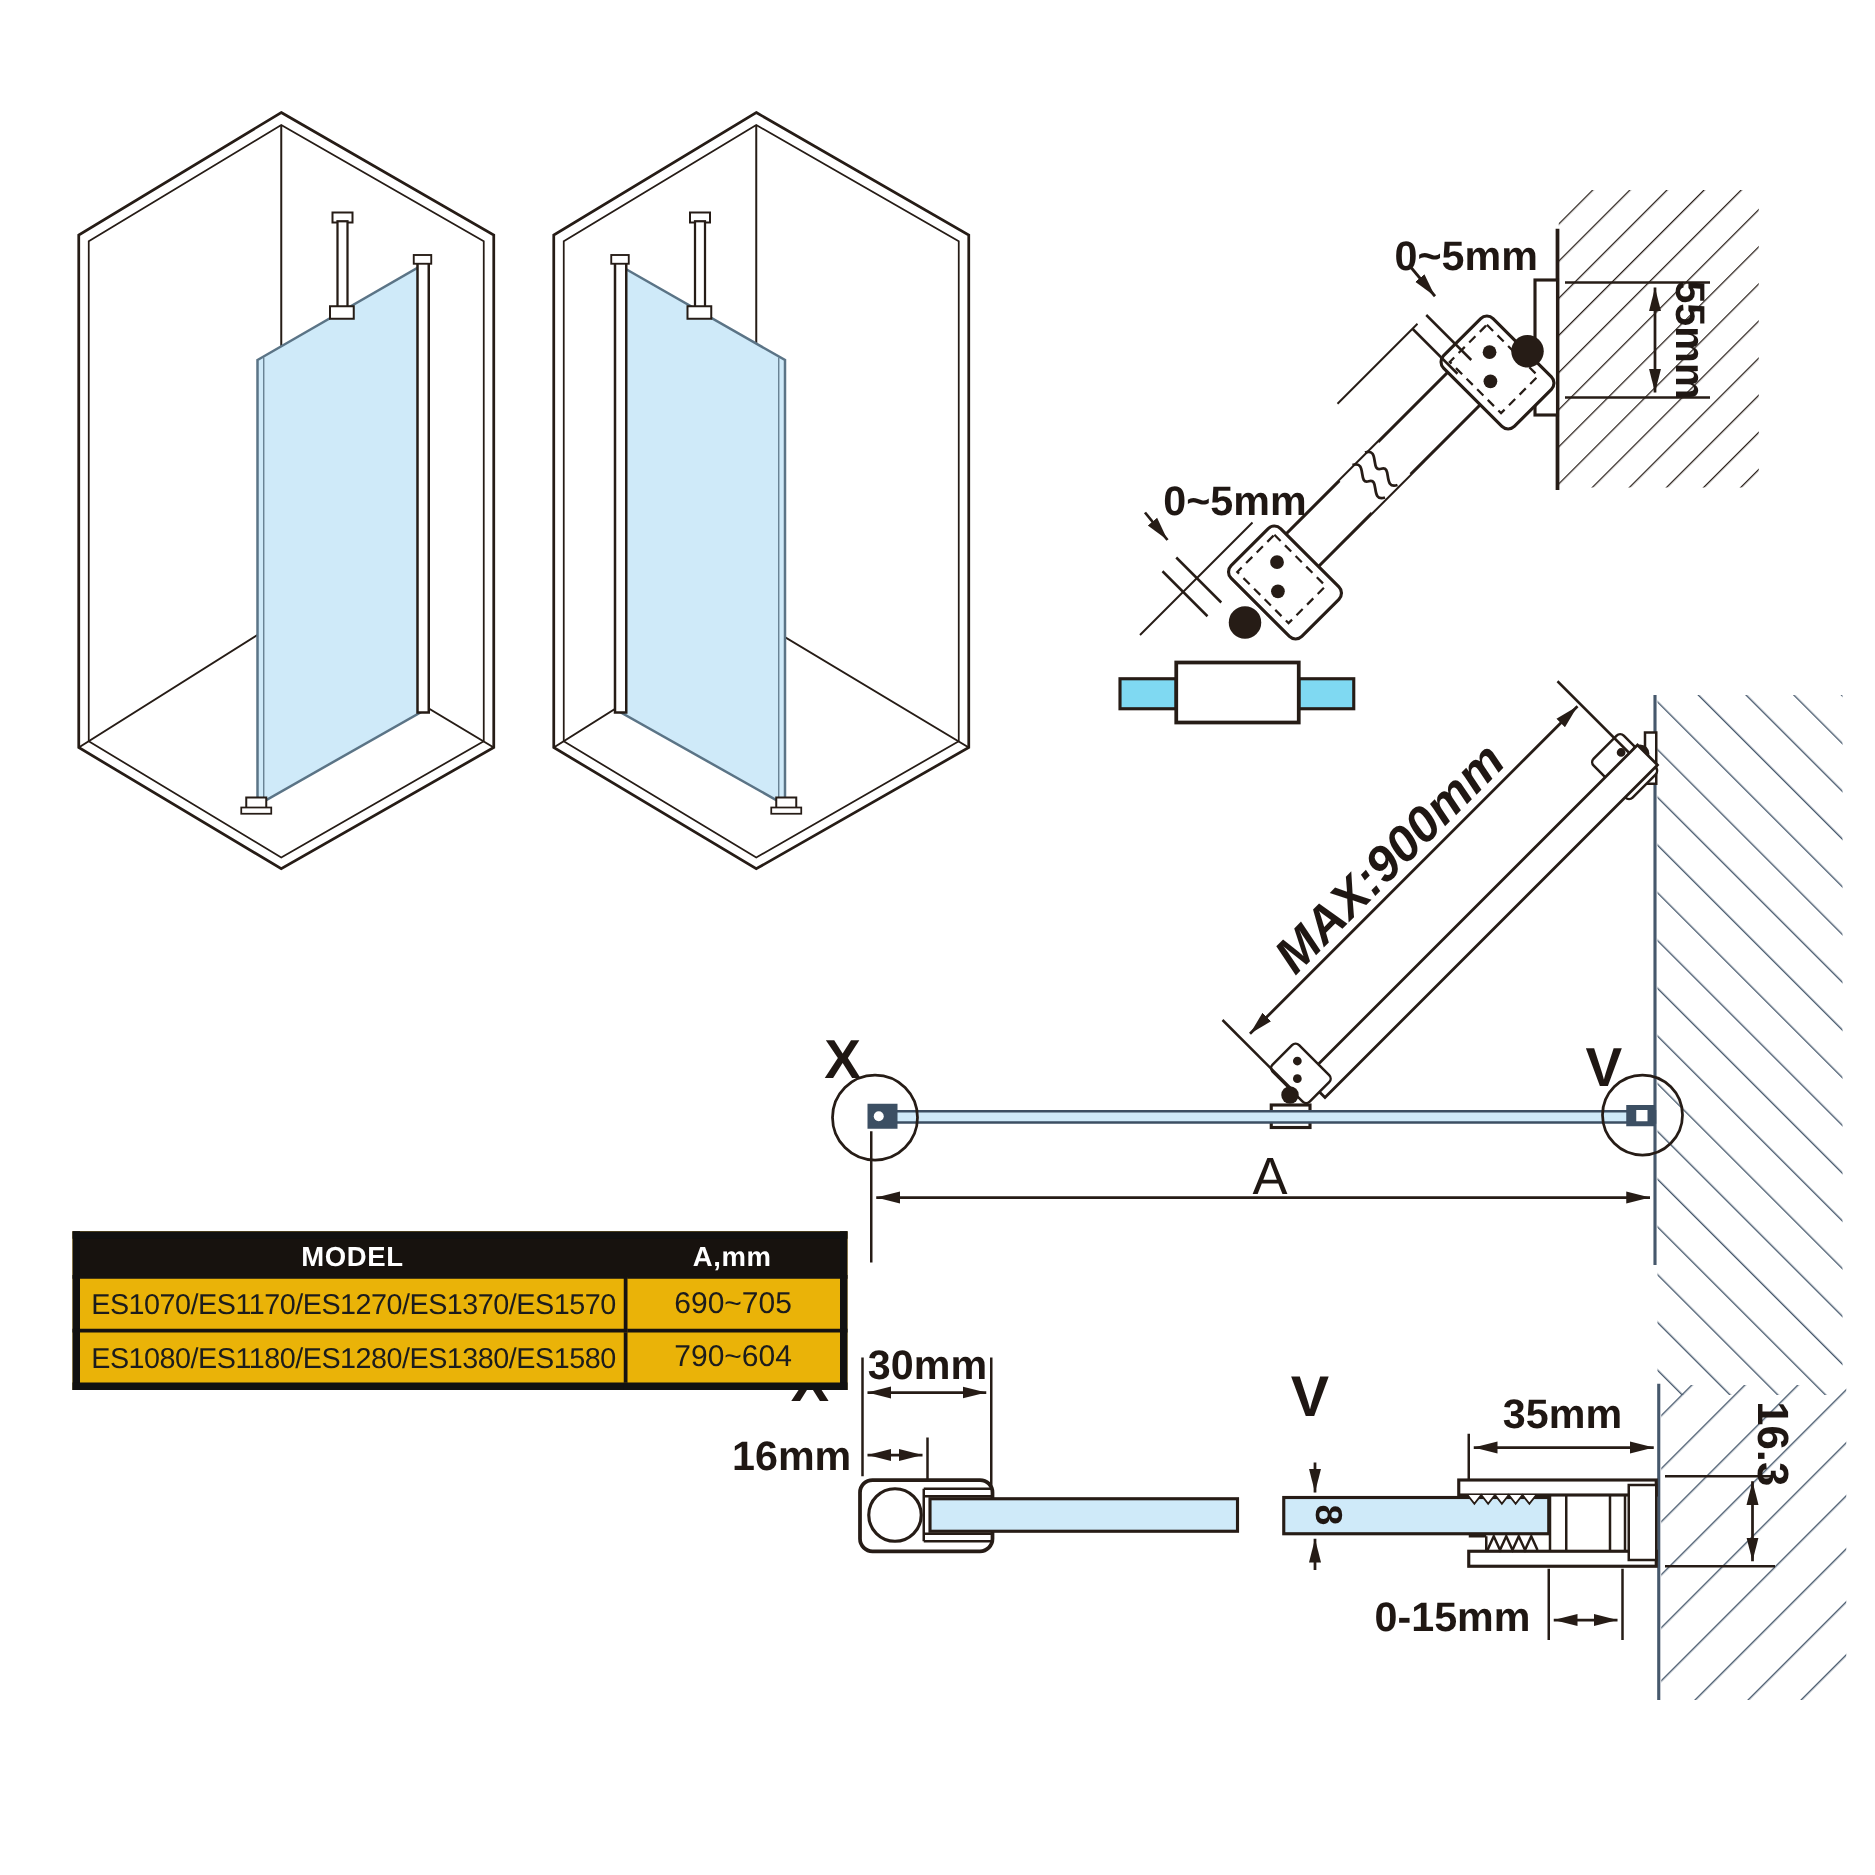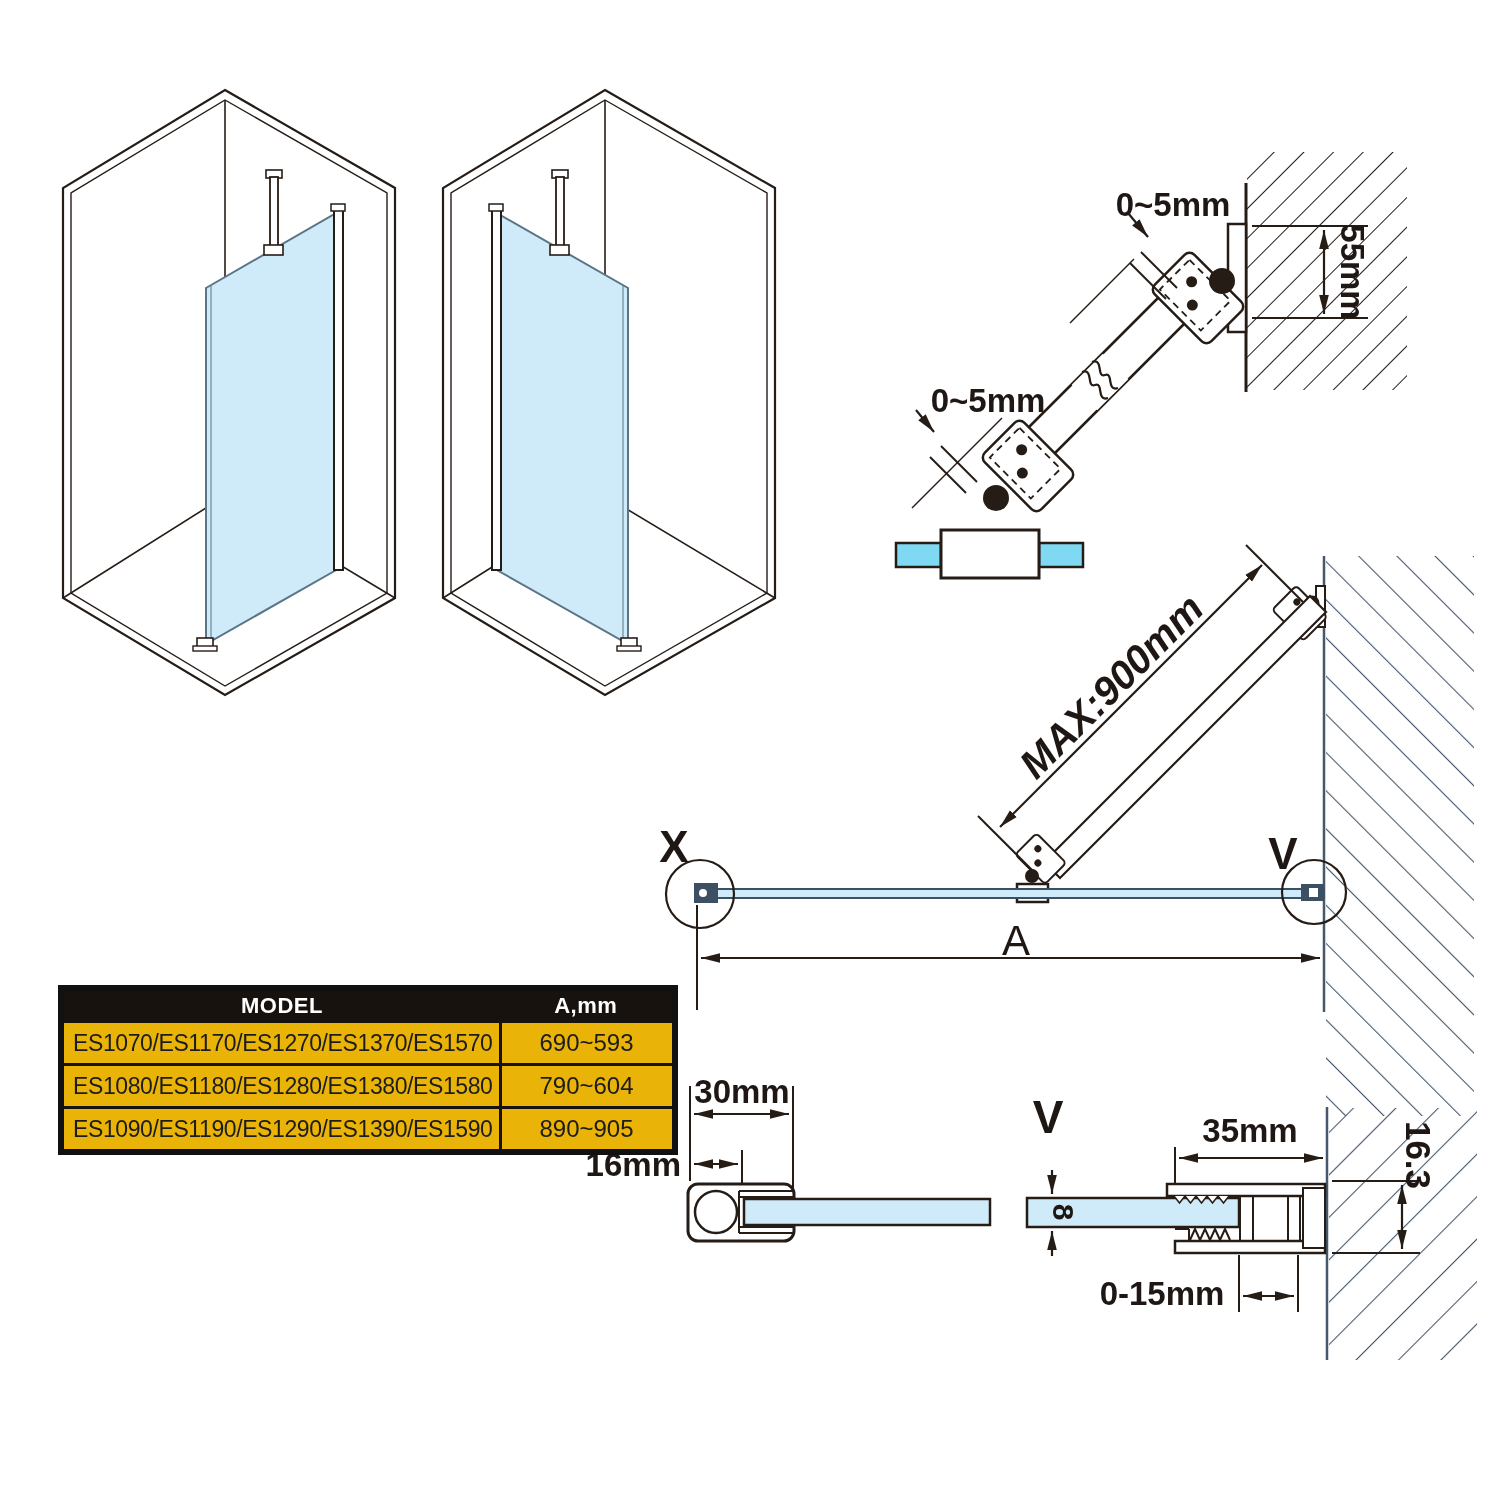--- a/index.html
+++ b/index.html
@@ -298,27 +298,23 @@
     <table class="spec-table">
       <thead>
         <tr>
           <th>MODEL</th>
           <th>A,mm</th>
         </tr>
       </thead>
       <tbody>
         <tr>
           <td class="model">ES1070/ES1170/ES1270/ES1370/ES1570</td>
-          <td class="amm">690~593</td>
+          <td class="amm">690~705</td>
         </tr>
         <tr>
           <td class="model">ES1080/ES1180/ES1280/ES1380/ES1580</td>
           <td class="amm">790~604</td>
         </tr>
-        <tr>
-          <td class="model">ES1090/ES1190/ES1290/ES1390/ES1590</td>
-          <td class="amm">890~905</td>
-        </tr>
       </tbody>
     </table>
   </div>
 
 </div>
 
 </body></html>

